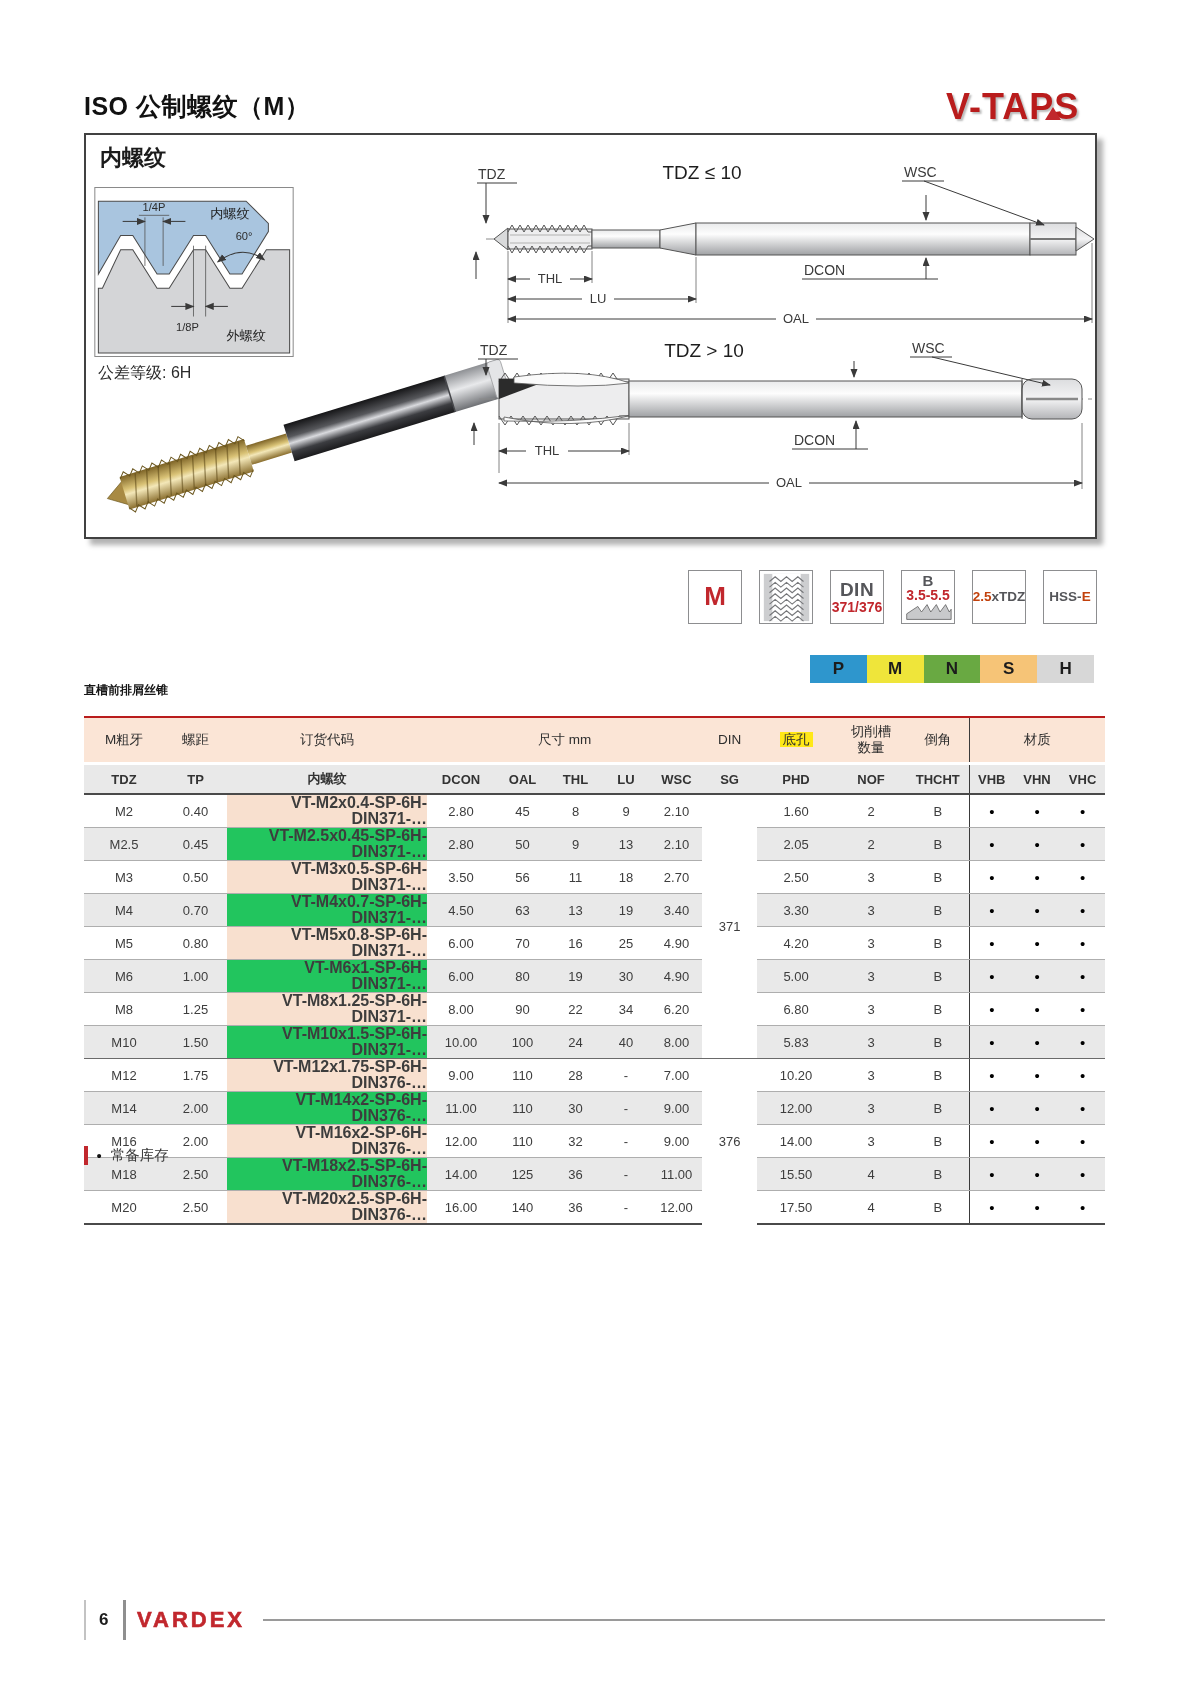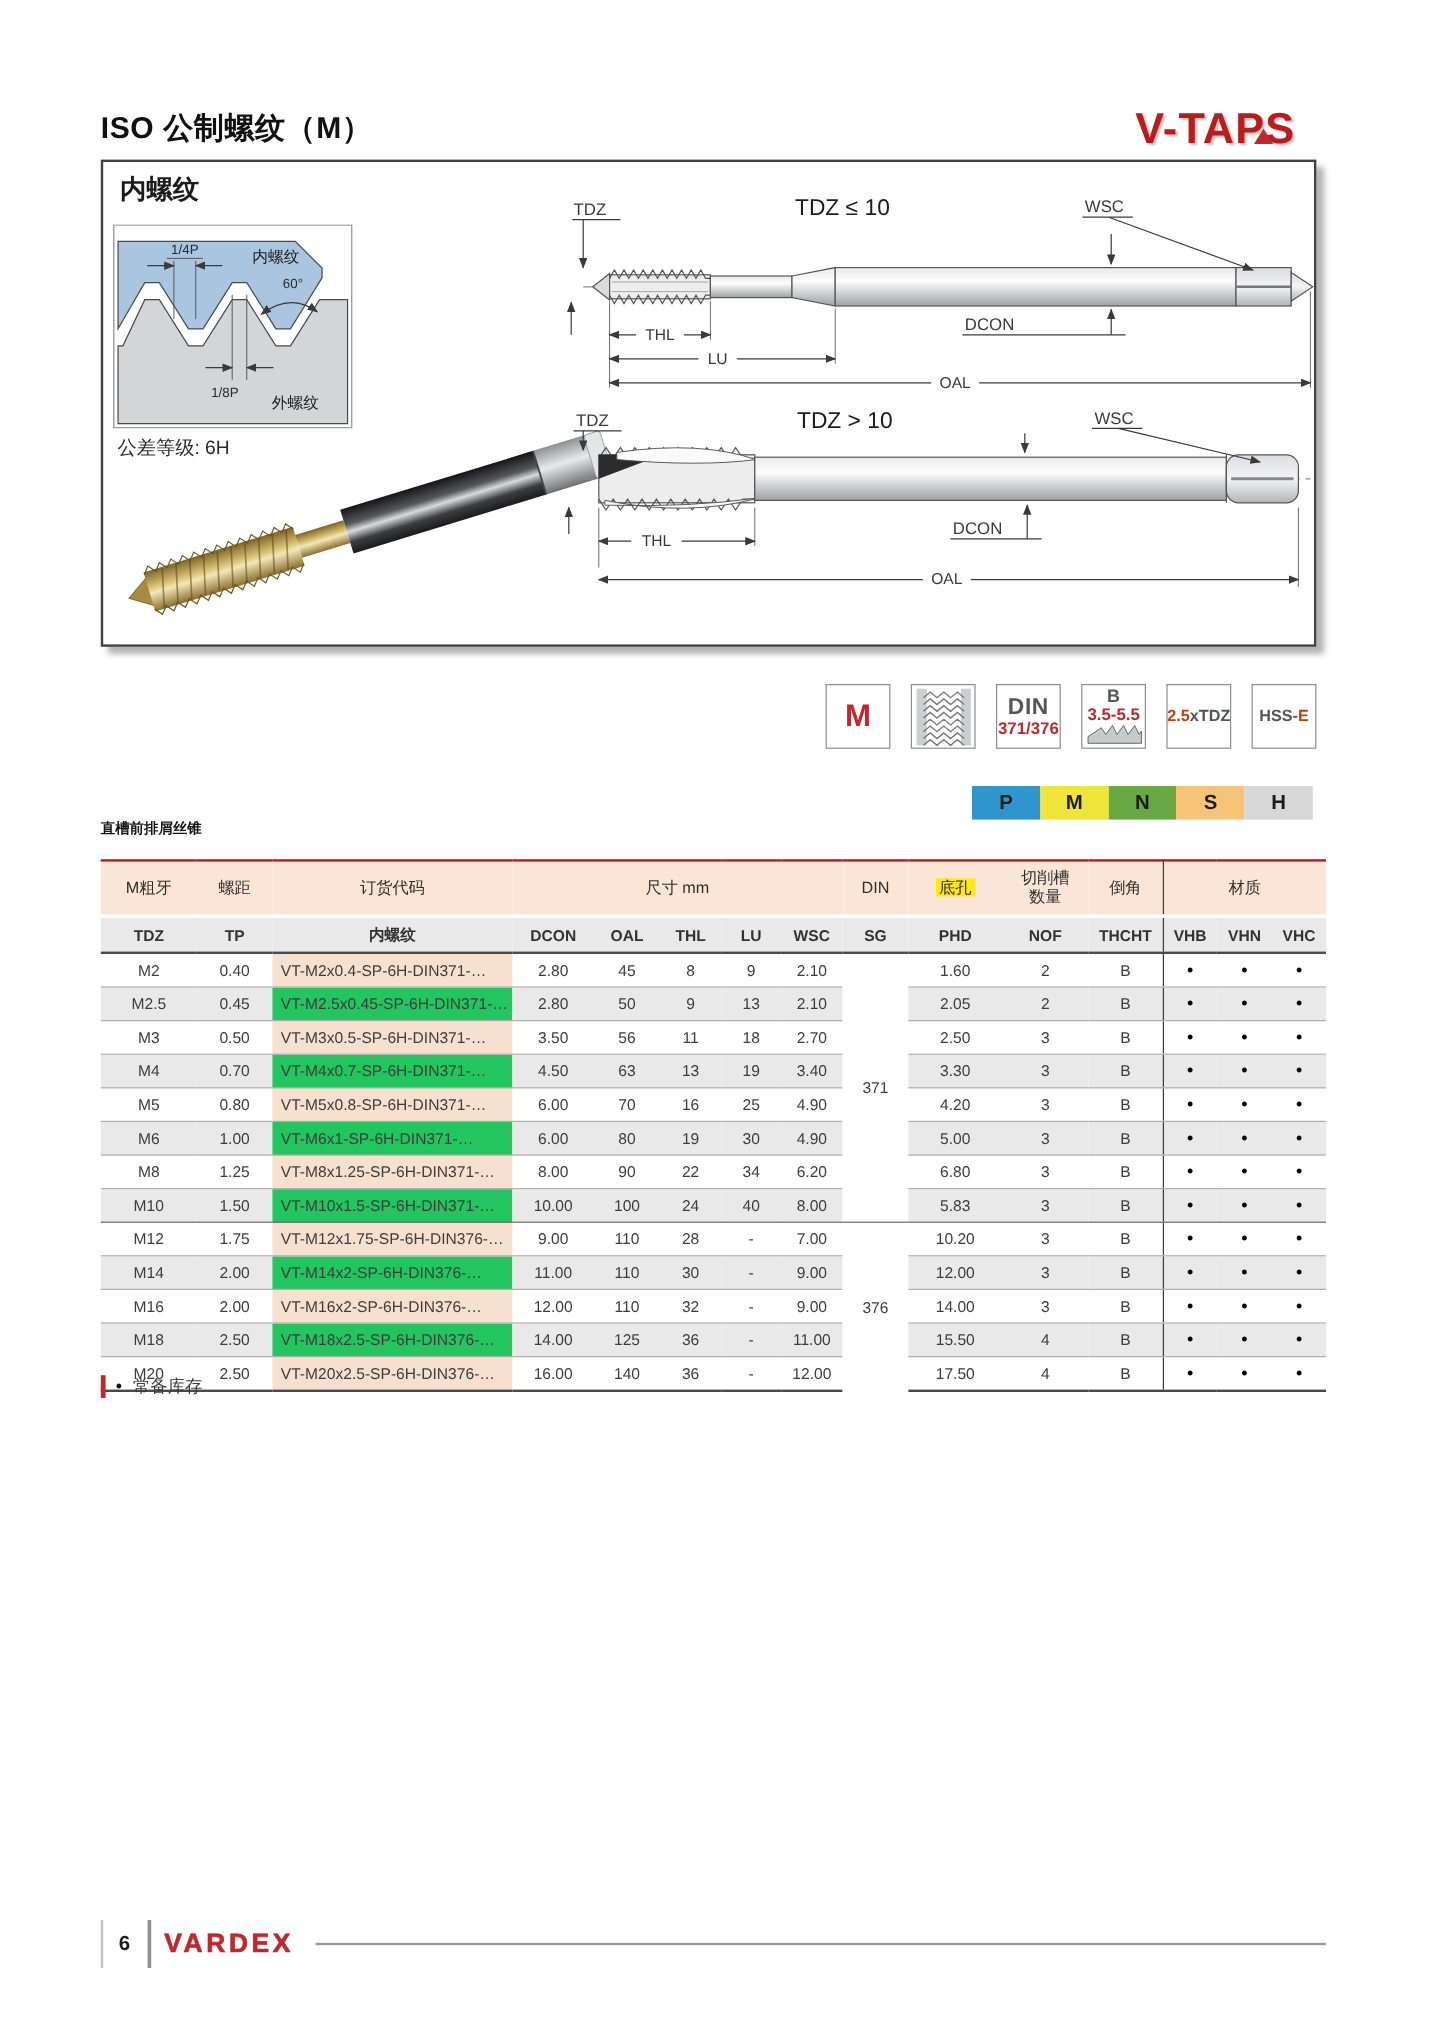--- a/index.html
+++ b/index.html
@@ -43,21 +43,21 @@
   .section-title{left:84px;top:682px;font-size:12px;font-weight:bold;color:#161616;}
   table.spec{position:absolute;left:84px;top:716px;width:1021px;border-collapse:collapse;
              table-layout:fixed;font-size:13px;color:#3d3d3d;}
   table.spec{border-top:2px solid #b91c1c;}
   .spec thead tr.gh th{background:#fbe5d6;height:44px;font-weight:normal;font-size:13.5px;color:#2e2e2e;
                        border-bottom:3px solid #fff;text-align:center;padding:0;line-height:1.15;}
   .spec thead tr.ch th{background:#e9e9e9;height:28px;font-weight:bold;font-size:13px;color:#333;
                        border-bottom:2px solid #4a4a4a;text-align:center;padding:0;}
   .spec td{height:27px;padding:0;text-align:center;border-bottom:1px solid #aeaeae;line-height:1;}
   .spec tbody tr.alt td{background:#e9e9e9;}
-  .spec td.c-code{text-align:left;padding-left:7px;background:#f8e0cf;font-size:13px;}
+  .spec td.c-code{text-align:right;padding-left:7px;background:#f8e0cf;font-size:16px;font-weight:bold;}
   .spec tbody tr.alt td.c-code{background:#22c55e;}
   .spec td.sg{background:#fff;border-bottom:none;font-size:13px;color:#3d3d3d;vertical-align:middle;}
   .spec td.sg.first{border-bottom:1.5px solid #6a6a6a;}
   .spec tr.grp-end td{border-bottom:1.5px solid #6a6a6a;}
   .spec tbody tr:last-child td{border-bottom:2px solid #4a4a4a;}
   .spec .mat-first{border-left:1.2px solid #3a3a3a;}
   .spec td.c-dot{font-size:15px;color:#000;}
   .hl{background:#ffe817;padding:0 3px;}
 
   

